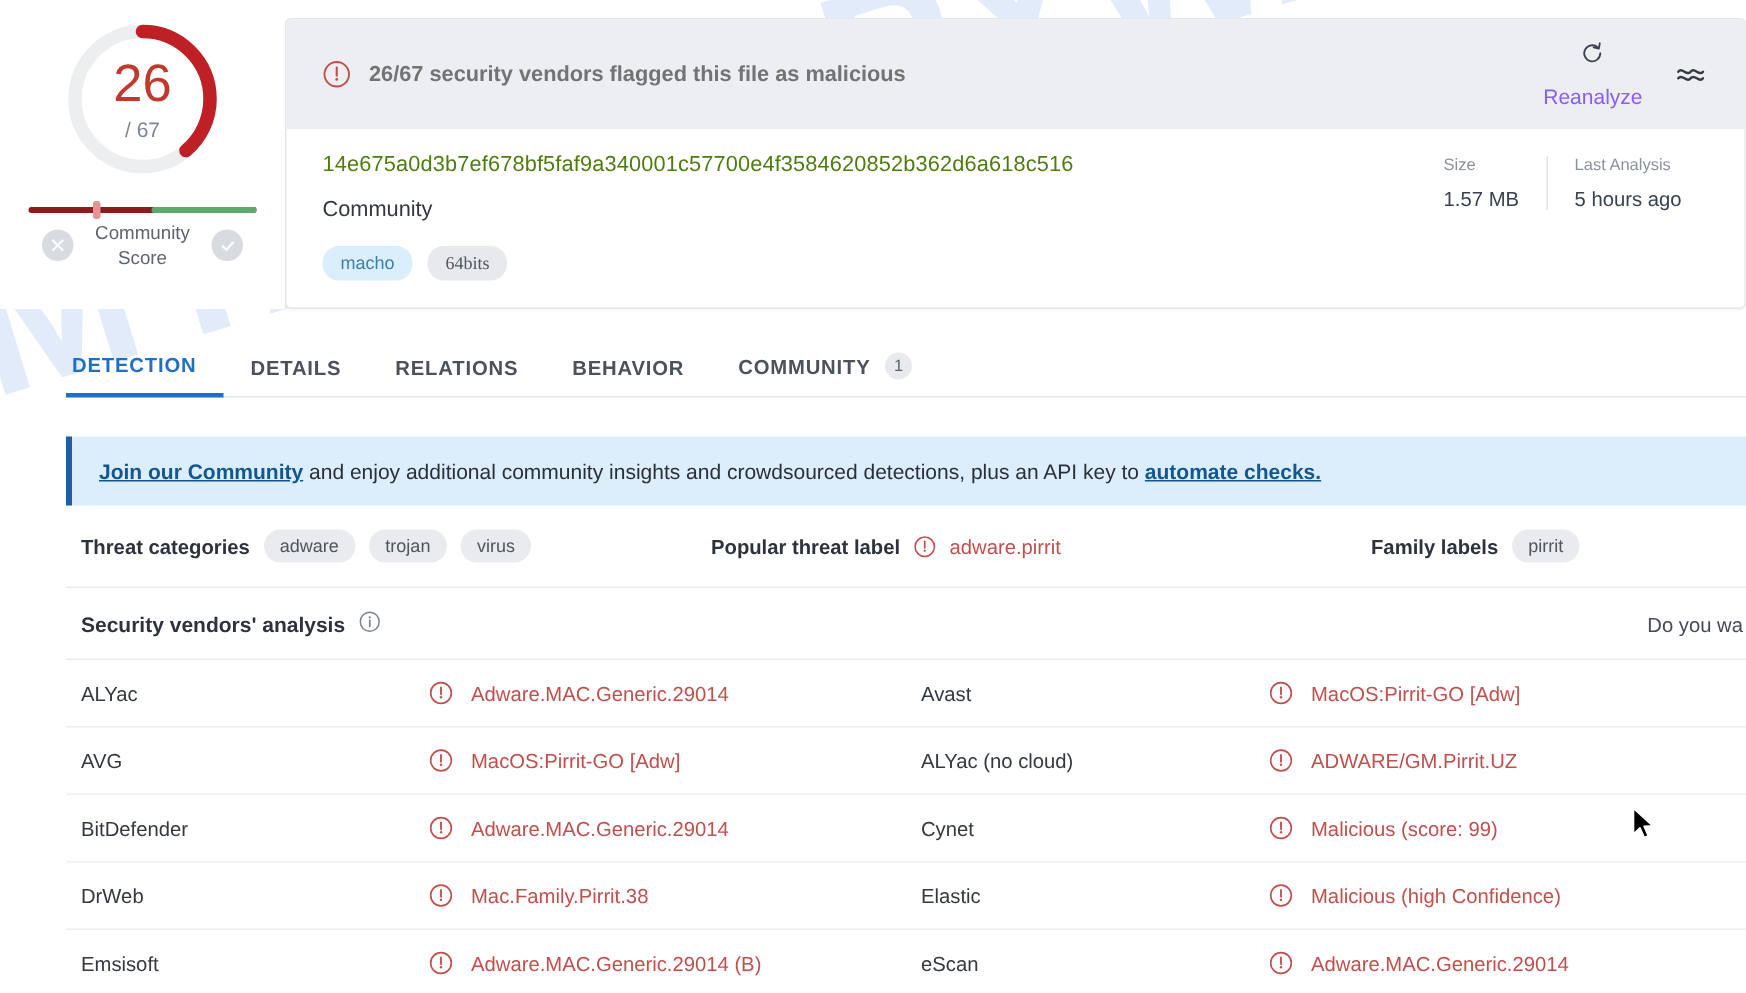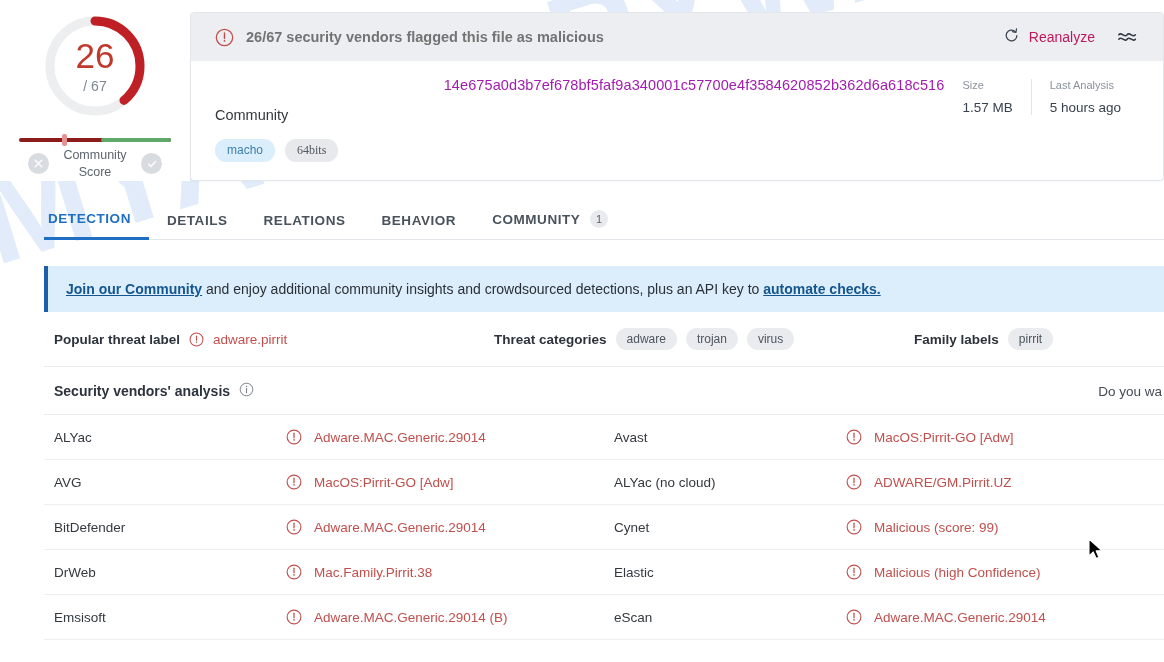--- a/index.html
+++ b/index.html
@@ -74,26 +74,26 @@
     box-shadow: 0 1px 2px rgba(0,0,0,.03);
   }
   .card-head {
     background: #eceef1;
     padding: 14px 24px;
     display: flex; align-items: center; justify-content: space-between;
   }
   .verdict { display: flex; align-items: center; gap: 12px; }
   .verdict-text { color: #737373; font-size: 14.5px; font-weight: bold; }
   .head-actions { display: flex; align-items: center; gap: 22px; }
-  .reanalyze { display: flex; align-items: center; gap: 9px; color: #be185d; font-size: 14px; cursor: pointer; }
+  .reanalyze { display: flex; align-items: center; gap: 9px; color: #8b5cf6; font-size: 14px; cursor: pointer; flex-direction: column; }
   .similar-ico { color: #343b45; display: flex; align-items: center; }
 
   .card-body { padding: 16px 24px 18px 24px; display: flex; justify-content: space-between; }
   .file-info { flex: 1 1 auto; }
-  .hash { font-size: 14.5px; color: #a21caf; letter-spacing: .1px; text-align: right; }
+  .hash { font-size: 14.5px; color: #4d7c0f; letter-spacing: .1px; }
   .fname { font-size: 14.5px; color: #32383f; margin-top: 14px; }
   .tags { margin-top: 16px; display: flex; gap: 10px; }
   .tag { font-size: 12px; padding: 4px 12px; border-radius: 11px; }
   .tag.blue { background: #dbeefb; color: #3f7fae; }
   .tag.grey { background: #e7e9ec; color: #4f5762; font-family: Liberation Serif, serif; }
 
   .meta { display: flex; align-items: flex-start; padding-top: 2px; }
   .meta-cell { padding: 0 18px; }
   .meta-cell + .meta-cell { border-left: 1px solid #e1e4e8; }
   .meta-k { font-size: 11px; color: #8a929c; }
@@ -282,39 +282,39 @@
       <span>COMMUNITY</span>
       <span class="tab-badge">1</span>
     </div>
   </div>
 
   <div class="banner">
     <a href="#">Join our Community</a><span> and enjoy additional community insights and crowdsourced detections, plus an API key to </span><a href="#">automate checks.</a>
   </div>
 
   <div class="threat-strip">
+    <div class="ts-group" style="width:420px;">
+      <span class="ts-key">Threat categories</span>
+      <span class="pill">adware</span>
+      <span class="pill">trojan</span>
+      <span class="pill">virus</span>
+    </div>
+
     <div class="ts-group" style="width:440px;">
       <span class="ts-key">Popular threat label</span>
       <span class="ico-warn">
         <svg width="15" height="15" viewBox="0 0 20 20">
           <circle cx="10" cy="10" r="8.6" fill="none" stroke="#c0504d" stroke-width="1.4"></circle>
           <path d="M10 5.3 L10 11" stroke="#c0504d" stroke-width="1.55" stroke-linecap="round"></path>
           <circle cx="10" cy="13.6" r="1" fill="#c0504d"></circle>
         </svg>
       </span>
       <span class="ts-val-red">adware.pirrit</span>
     </div>
 
-    <div class="ts-group" style="width:420px;">
-      <span class="ts-key">Threat categories</span>
-      <span class="pill">adware</span>
-      <span class="pill">trojan</span>
-      <span class="pill">virus</span>
-    </div>
-
     <div class="ts-group">
       <span class="ts-key">Family labels</span>
       <span class="pill">pirrit</span>
     </div>
   </div>
 
   <div class="vendors-head">
     <div class="vh-title">
       <span>Security vendors' analysis</span>
       <span>

